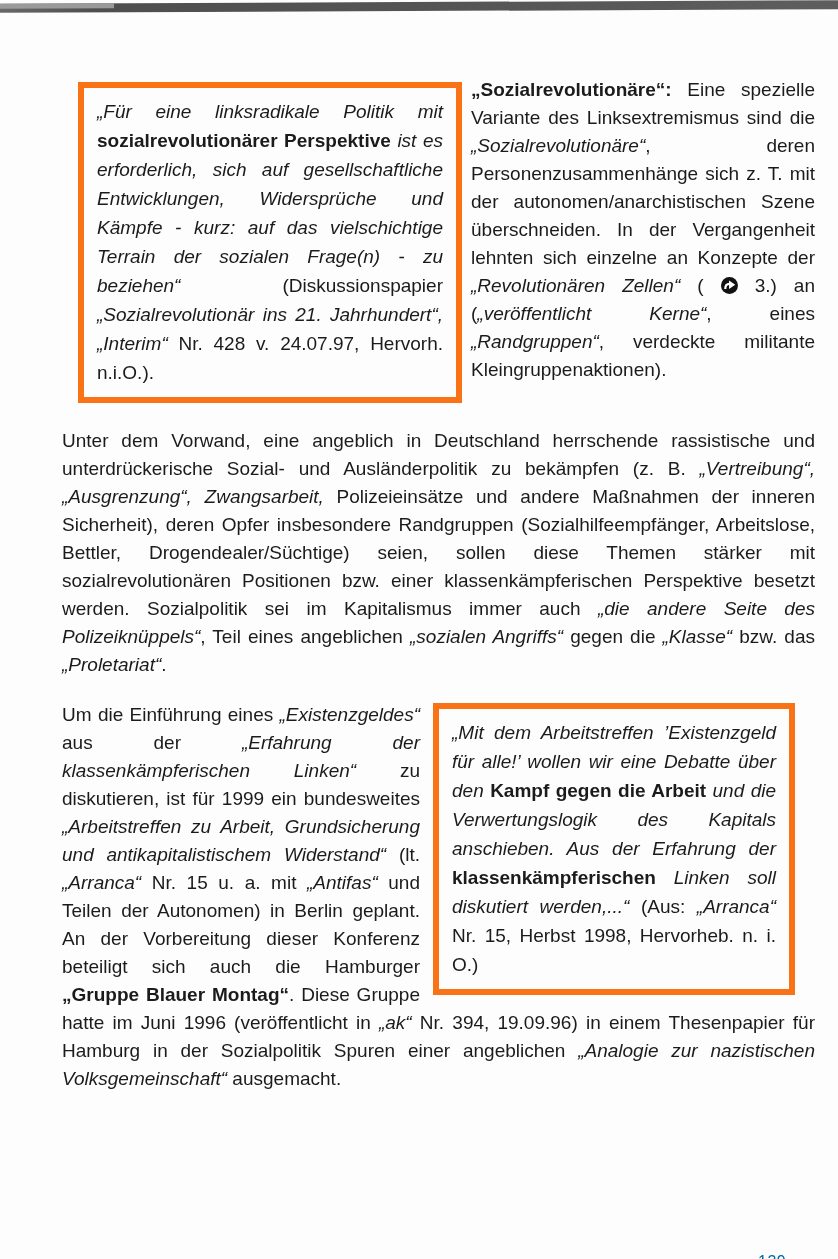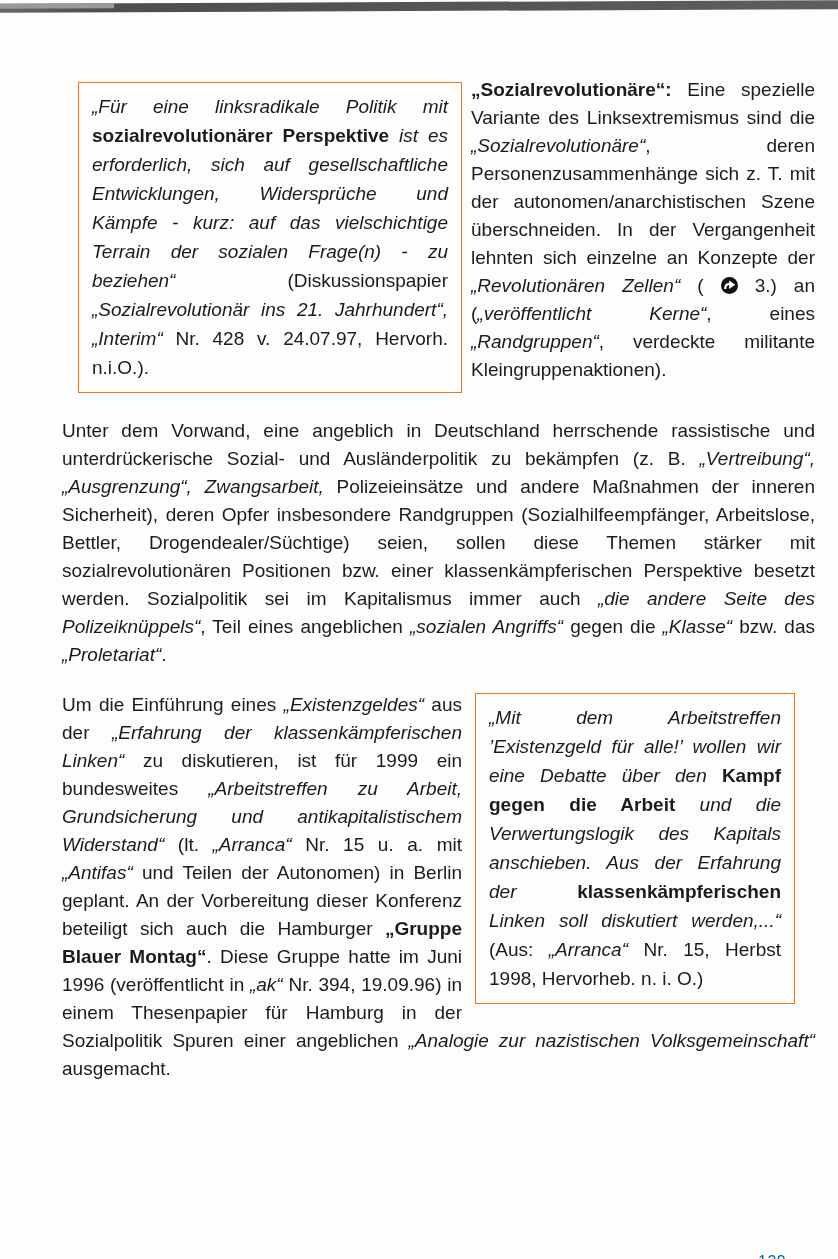--- a/index.html
+++ b/index.html
@@ -21,32 +21,32 @@
   }
   .content{
     position:absolute;left:62px;top:76px;width:753px;
     font-size:19px;line-height:28px;
     text-align:justify;
     hyphens:auto;-webkit-hyphens:auto;
   }
   .para{margin:0;}
   .qbox{
     box-sizing:border-box;
-    border:1px solid #f97316;
+    border:6px solid #f97316;
     padding:9px 13px 10px 13px;
     font-size:19px;line-height:29px;
     text-align:justify;
   }
   .qbox p{margin:0;}
   .qbox1{
     float:left;width:384px;
     margin:6px 9px 8px 16px;
   }
   .qbox2{
-    float:right;width:320px;
+    float:right;width:362px;
     margin:2px 20px 8px 13px;
   }
   .sec{margin:0;}
   .sec::after{content:"";display:block;clear:both;}
   .sec-mid{margin-top:16px;}
   .sec-bot{margin-top:22px;}
   .it{font-style:italic;}
   .bdit{font-weight:bold;}
   .xref-icon{
     display:inline-block;width:17px;height:17px;

